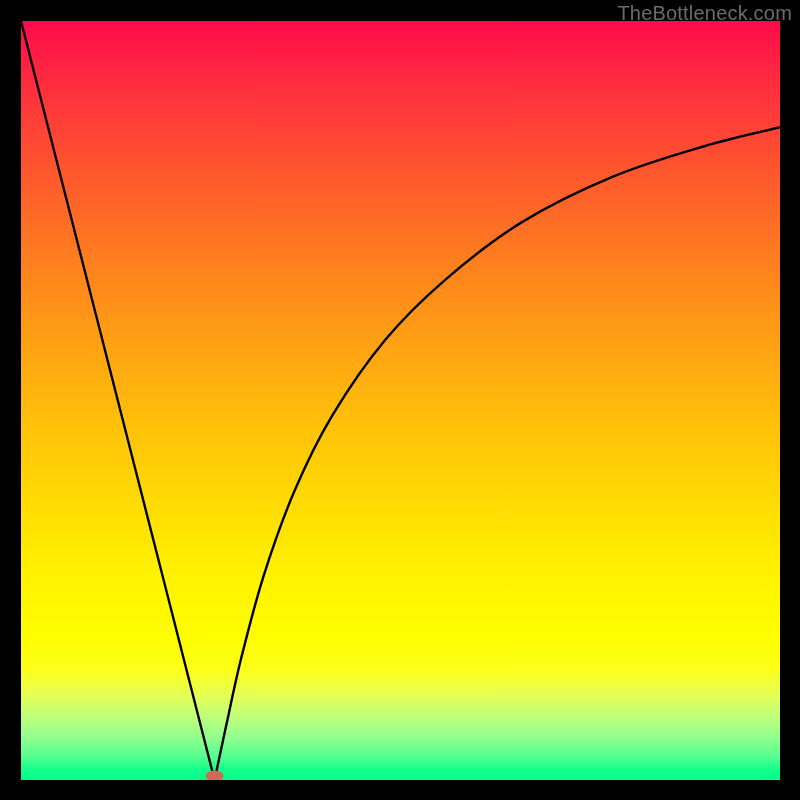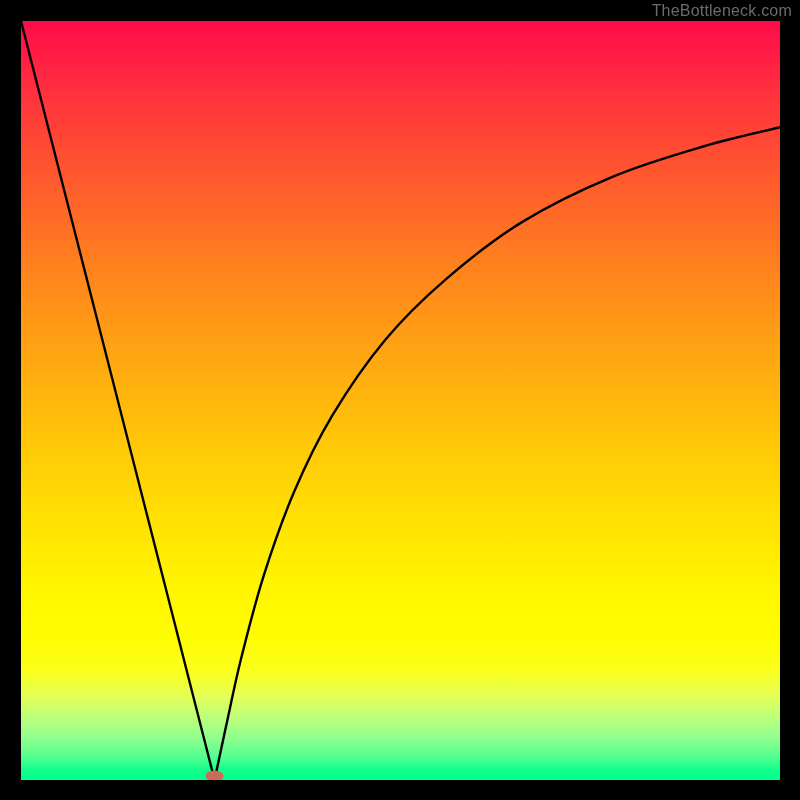--- a/index.html
+++ b/index.html
@@ -34,21 +34,21 @@
       #52ff8f 97%,
       #17ff8d 98.5%,
       #00ff8c 100%
     );
   }
   .watermark {
     position: absolute;
     top: 2px;
     right: 8px;
     color: #6b6b6b;
-    font-size: 16px;
+    font-size: 20px;
     font-weight: 500;
     letter-spacing: 0.2px;
   }
   svg.curve {
     position: absolute;
     left: 21px;
     top: 21px;
     width: 759px;
     height: 759px;
   }

